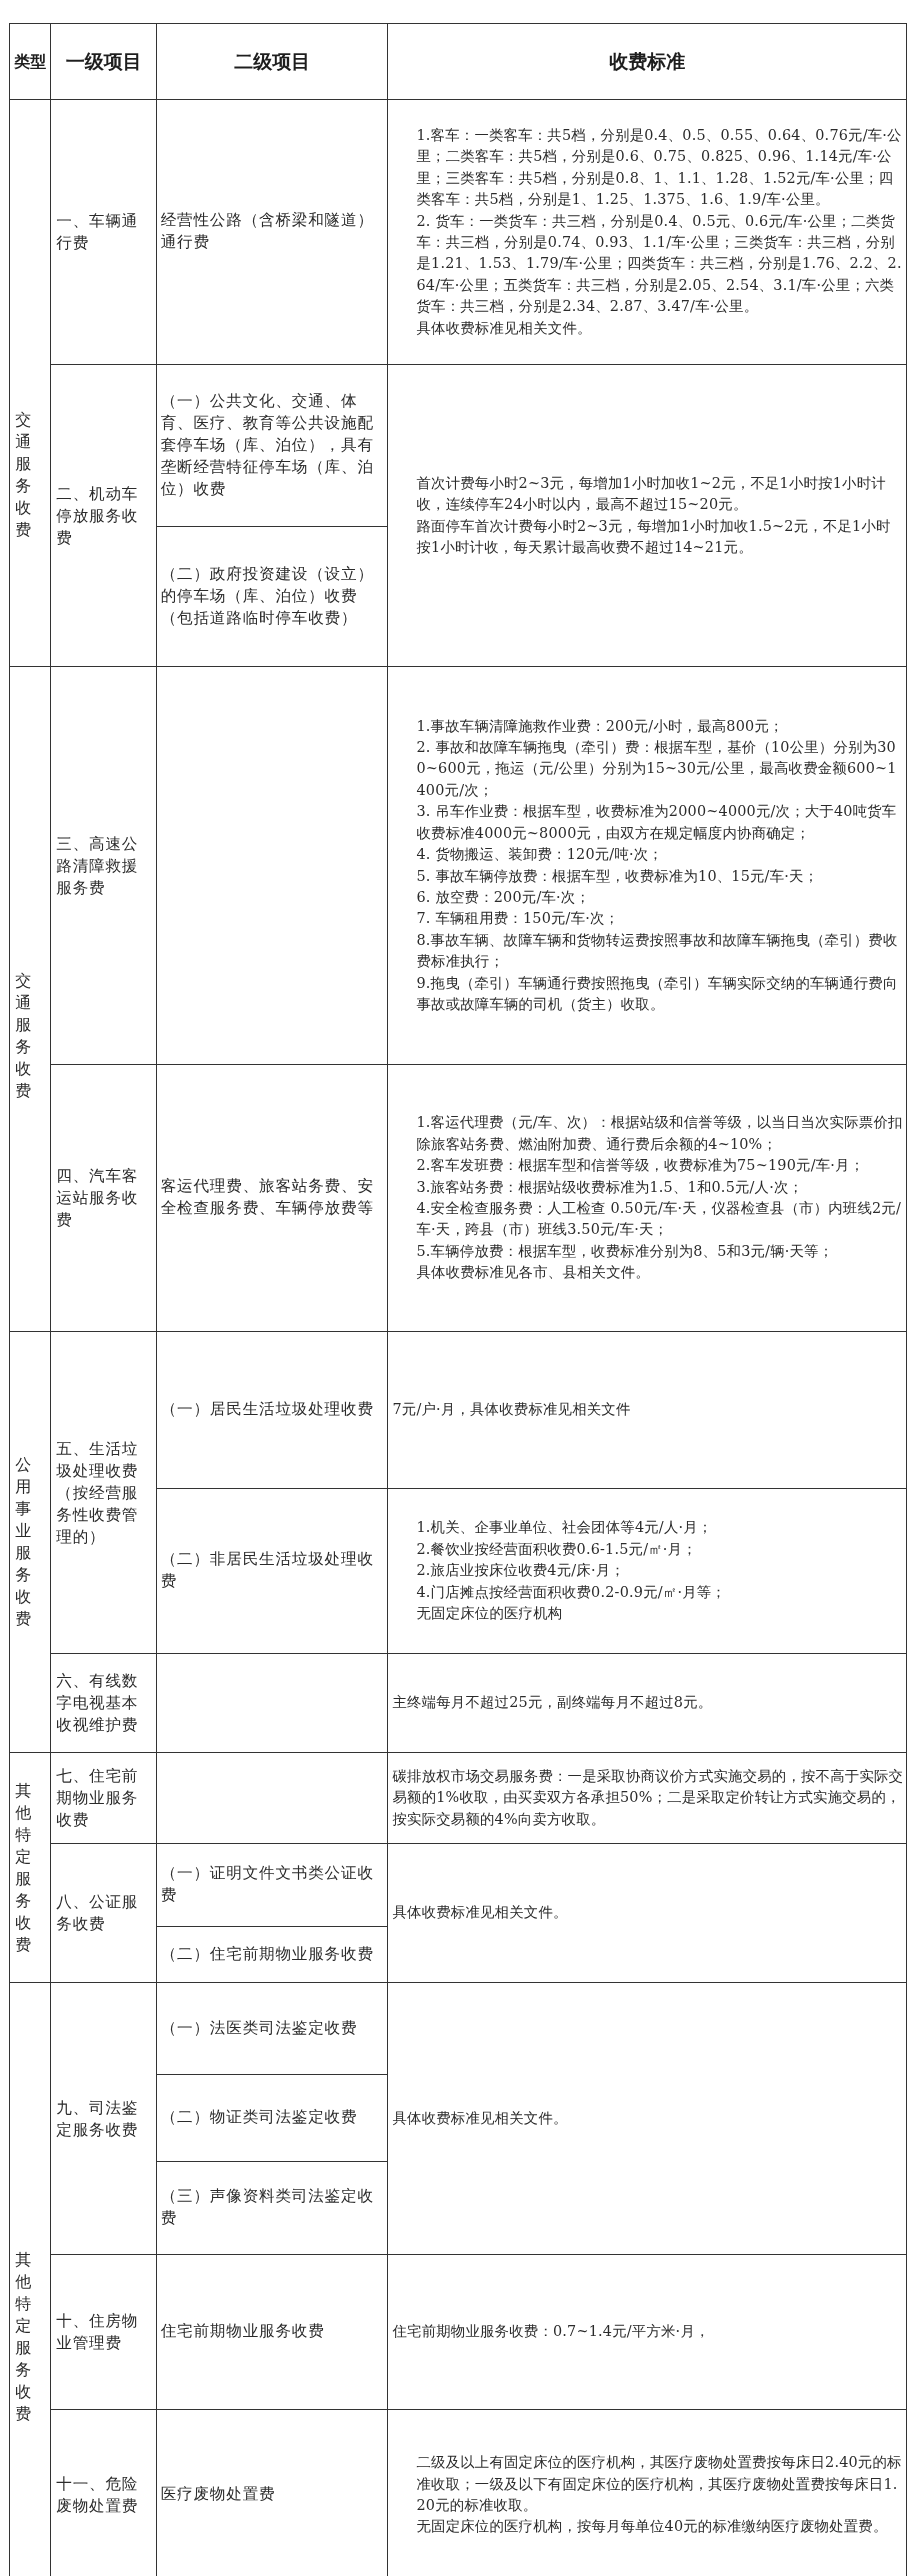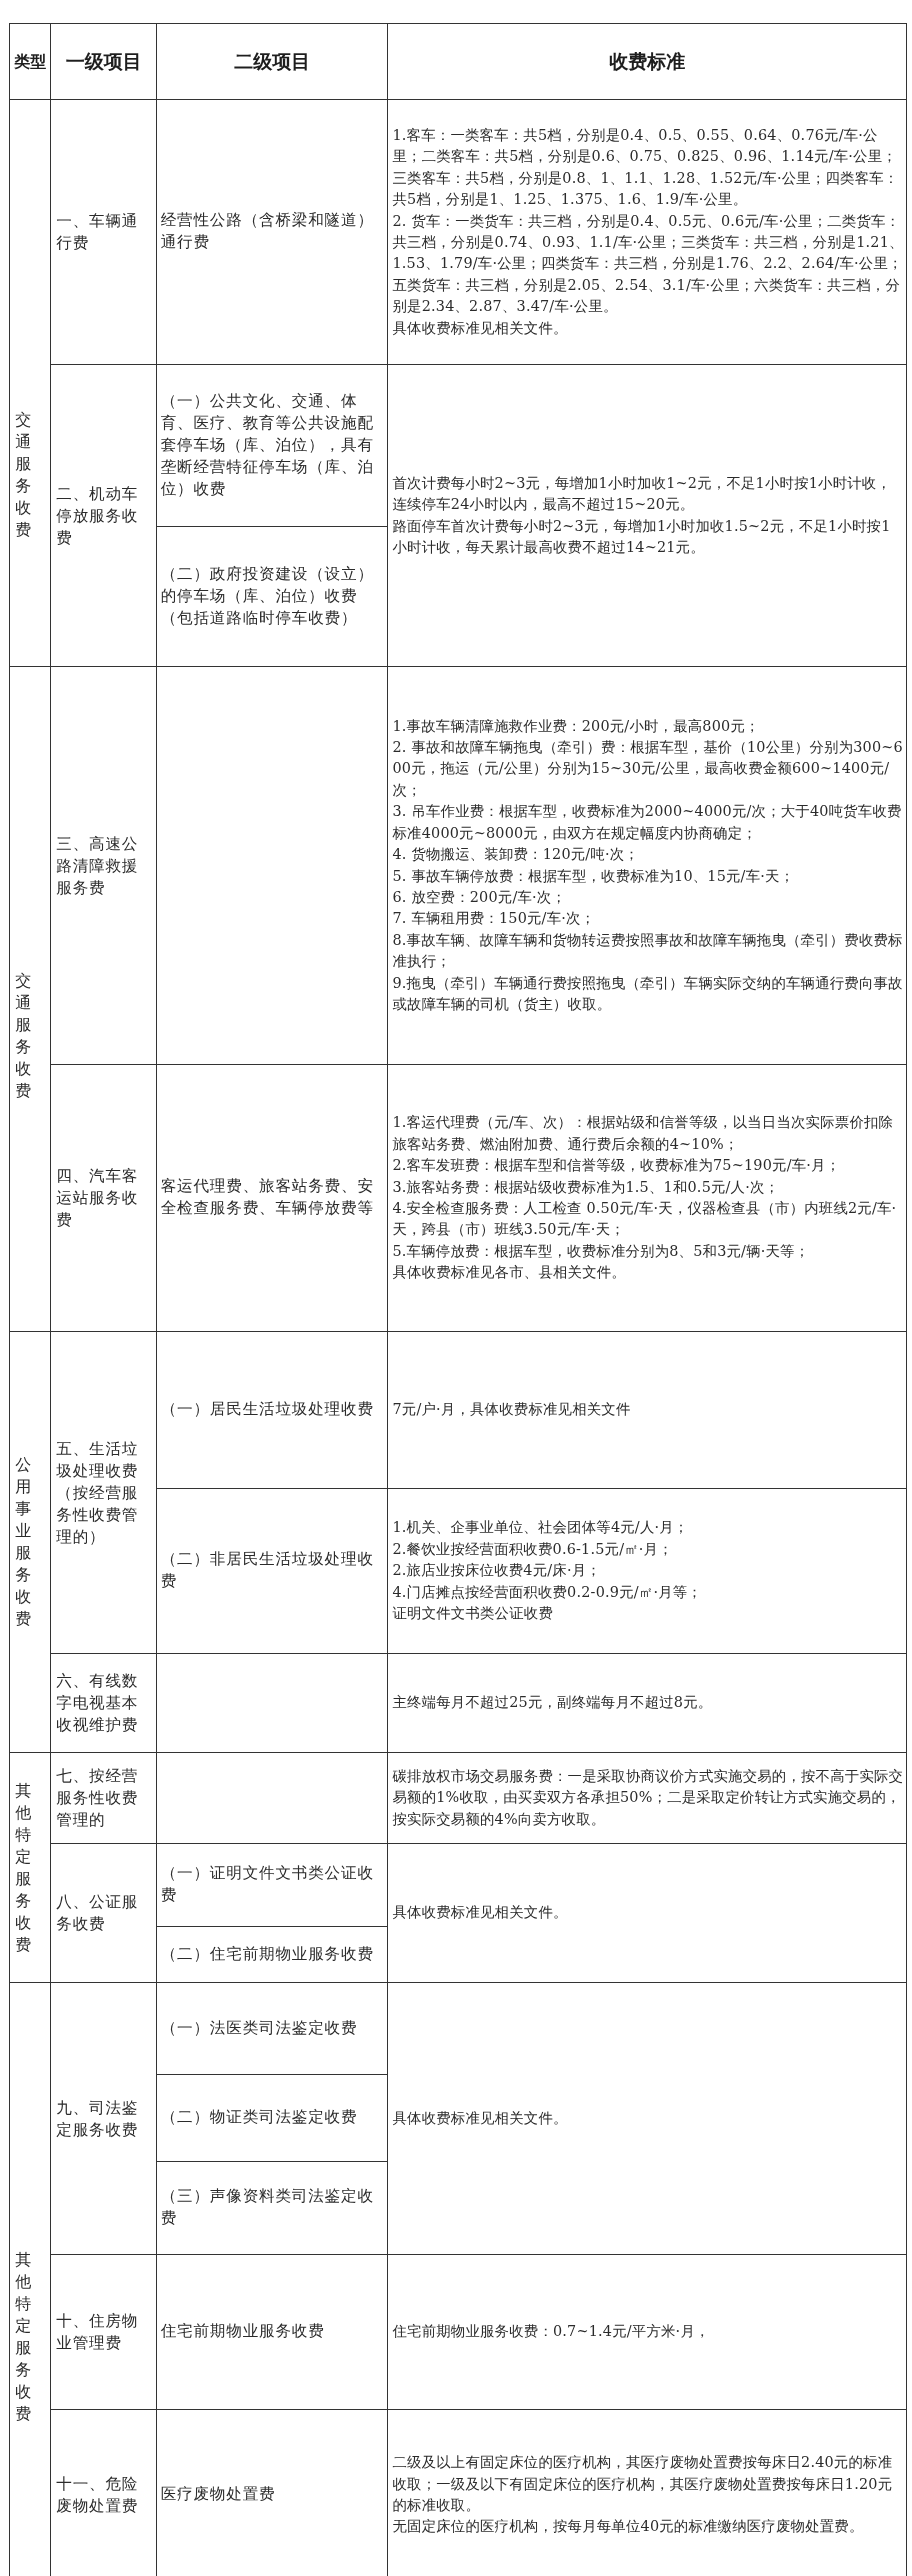--- a/index.html
+++ b/index.html
@@ -9,21 +9,21 @@
          table-layout: fixed; width: 897px; }
   .tbl td, .tbl th { border: 1.7px solid #333333; padding: 0 5px; vertical-align: middle;
          font-size: 15px; line-height: 21.6px; font-weight: normal; text-align: left;
          word-break: break-all; }
   .tbl th { font-family: "DejaVu Sans", "Liberation Sans", sans-serif; font-weight: bold;
          font-size: 19px; text-align: center; color: #1e1e1e; }
   .tbl td.type { text-align: left; padding: 0 3.4px 0 5px; font-size: 16px; line-height: 22px; }
   .tbl td.lvl1 { font-size: 15.6px; line-height: 22px; letter-spacing: 0.8px; padding-left: 5px; }
   .tbl td.lvl2 { font-size: 15.6px; line-height: 22px; letter-spacing: 0.8px; padding-left: 3.4px; font-family: Liberation Mono, monospace; }
   .tbl td.std  { font-size: 14.4px; line-height: 21.4px; padding: 0 2.5px 0 4.2px; letter-spacing: 0.2px; }
-  .line { display: block; }
+  .line { display: block; margin-left: 24px; }
 </style>
 </head>
 <body>
 
 <table class="tbl">
   <colgroup>
     <col style="width:41px">
     <col style="width:106px">
     <col style="width:231px">
     <col style="width:519px">
@@ -95,32 +95,32 @@
       <td class="lvl2">（一）居民生活垃圾处理收费</td>
       <td class="std">7元/户·月，具体收费标准见相关文件</td>
     </tr>
     <tr style="height:165px">
       <td class="lvl2">（二）非居民生活垃圾处理收费</td>
       <td class="std">
         <span class="line">1.机关、企事业单位、社会团体等4元/人·月；</span>
         <span class="line">2.餐饮业按经营面积收费0.6-1.5元/㎡·月；</span>
         <span class="line">2.旅店业按床位收费4元/床·月；</span>
         <span class="line">4.门店摊点按经营面积收费0.2-0.9元/㎡·月等；</span>
-        <span class="line">证明文件文书类公证收费</span>
+        <span class="line">无固定床位的医疗机构</span>
       </td>
     </tr>
     <tr style="height:99px">
       <td class="lvl1">六、有线数字电视基本收视维护费</td>
       <td class="lvl2"></td>
       <td class="std">主终端每月不超过25元，副终端每月不超过8元。</td>
     </tr>
 
     <tr style="height:91px">
       <td class="type" rowspan="3">其他特定服务收费</td>
-      <td class="lvl1">七、按经营服务性收费管理的</td>
+      <td class="lvl1">七、住宅前期物业服务收费</td>
       <td class="lvl2"></td>
       <td class="std">碳排放权市场交易服务费：一是采取协商议价方式实施交易的，按不高于实际交易额的1%收取，由买卖双方各承担50%；二是采取定价转让方式实施交易的，按实际交易额的4%向卖方收取。</td>
     </tr>
     <tr style="height:83px">
       <td class="lvl1" rowspan="2">八、公证服务收费</td>
       <td class="lvl2">（一）证明文件文书类公证收费</td>
       <td class="std" rowspan="2">具体收费标准见相关文件。</td>
     </tr>
     <tr style="height:56px">
       <td class="lvl2">（二）住宅前期物业服务收费</td>

